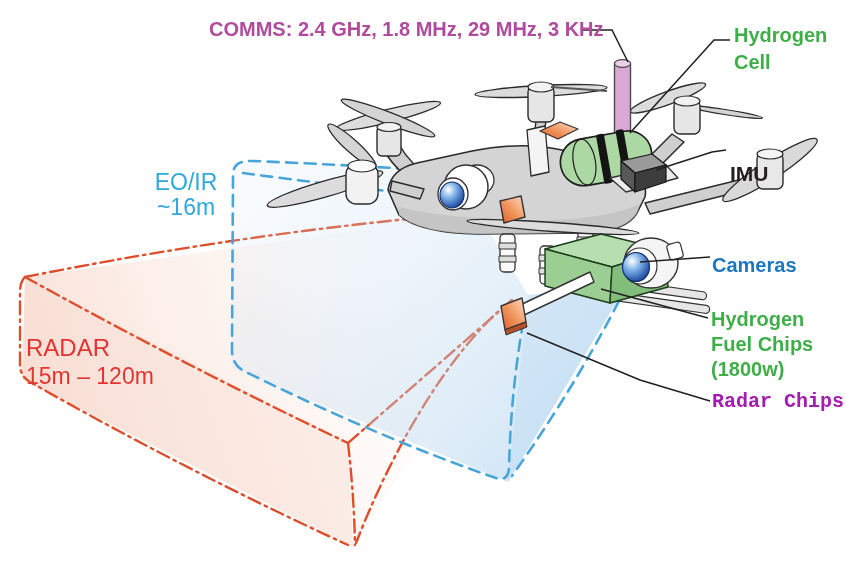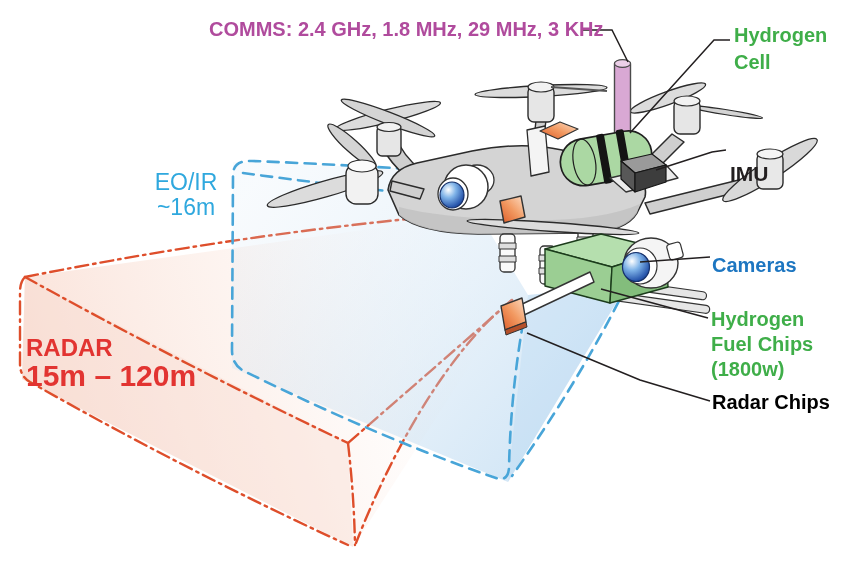--- a/index.html
+++ b/index.html
@@ -5,25 +5,25 @@
   html,body{margin:0;padding:0;background:#ffffff;}
   #stage{position:relative;width:846px;height:568px;background:#ffffff;overflow:hidden;
          font-family:"Liberation Sans","DejaVu Sans",sans-serif;}
   #art{position:absolute;left:0;top:0;}
   .lbl{position:absolute;white-space:pre;line-height:26px;font-weight:600;}
   .lbl-comms{left:209px;top:16px;font-size:20px;color:#b04b9d;}
   .lbl-tank{left:734px;top:22px;font-size:20px;color:#3fae49;line-height:27px;}
   .lbl-imu{left:730px;top:137px;font-size:21px;color:#231f20;margin-top:24px;}
   .lbl-cameras{left:712px;top:246px;font-size:20px;color:#1d76c1;margin-top:6px;}
   .lbl-fuelcell{left:711px;top:307px;font-size:20px;color:#3fae49;line-height:25px;}
-  .lbl-radarchips{left:712px;top:389px;font-size:20px;color:#000000;}
+  .lbl-radarchips{left:712px;top:389px;font-size:20px;color:#a21caf;font-family:Liberation Mono, monospace;}
   .lbl-eoir{left:144px;top:170px;width:84px;text-align:center;font-size:23px;line-height:25px;
             font-weight:400;color:#2fa8de;}
-  .lbl-radar{left:26px;top:334px;font-size:24px;line-height:28px;font-weight:700;color:#e23431;}
-  .lbl-radar .sub{font-size:30px;}
+  .lbl-radar{left:26px;top:334px;font-size:24px;line-height:28px;font-weight:400;color:#e23431;}
+  .lbl-radar .sub{font-size:23px;}
 </style>
 </head>
 <body>
 
 <div id="stage">
 
 <svg id="art" width="846" height="568" viewBox="0 0 846 568">
   <defs>
     <linearGradient id="redBeamGrad" gradientUnits="userSpaceOnUse" x1="30" y1="430" x2="500" y2="280">
       <stop offset="0" stop-color="#f3b49c" stop-opacity="0.40"></stop>

